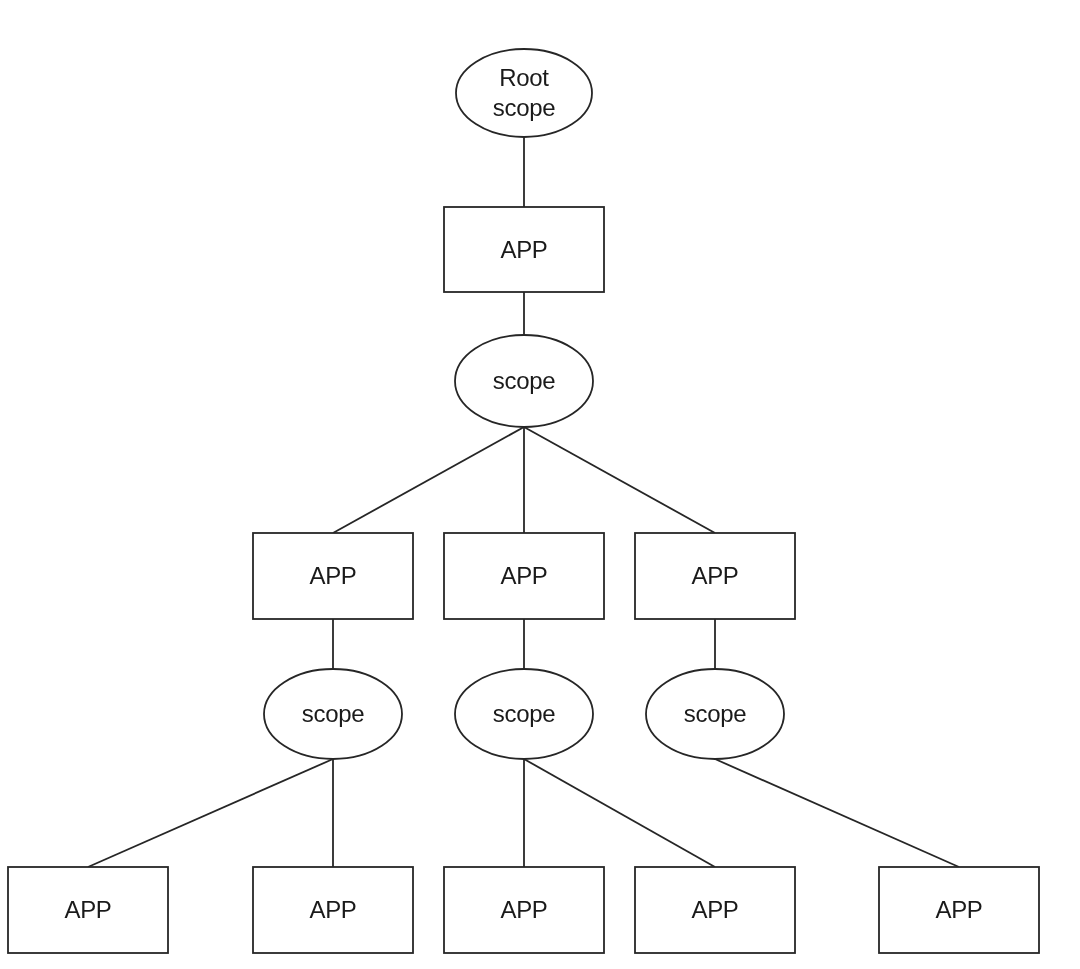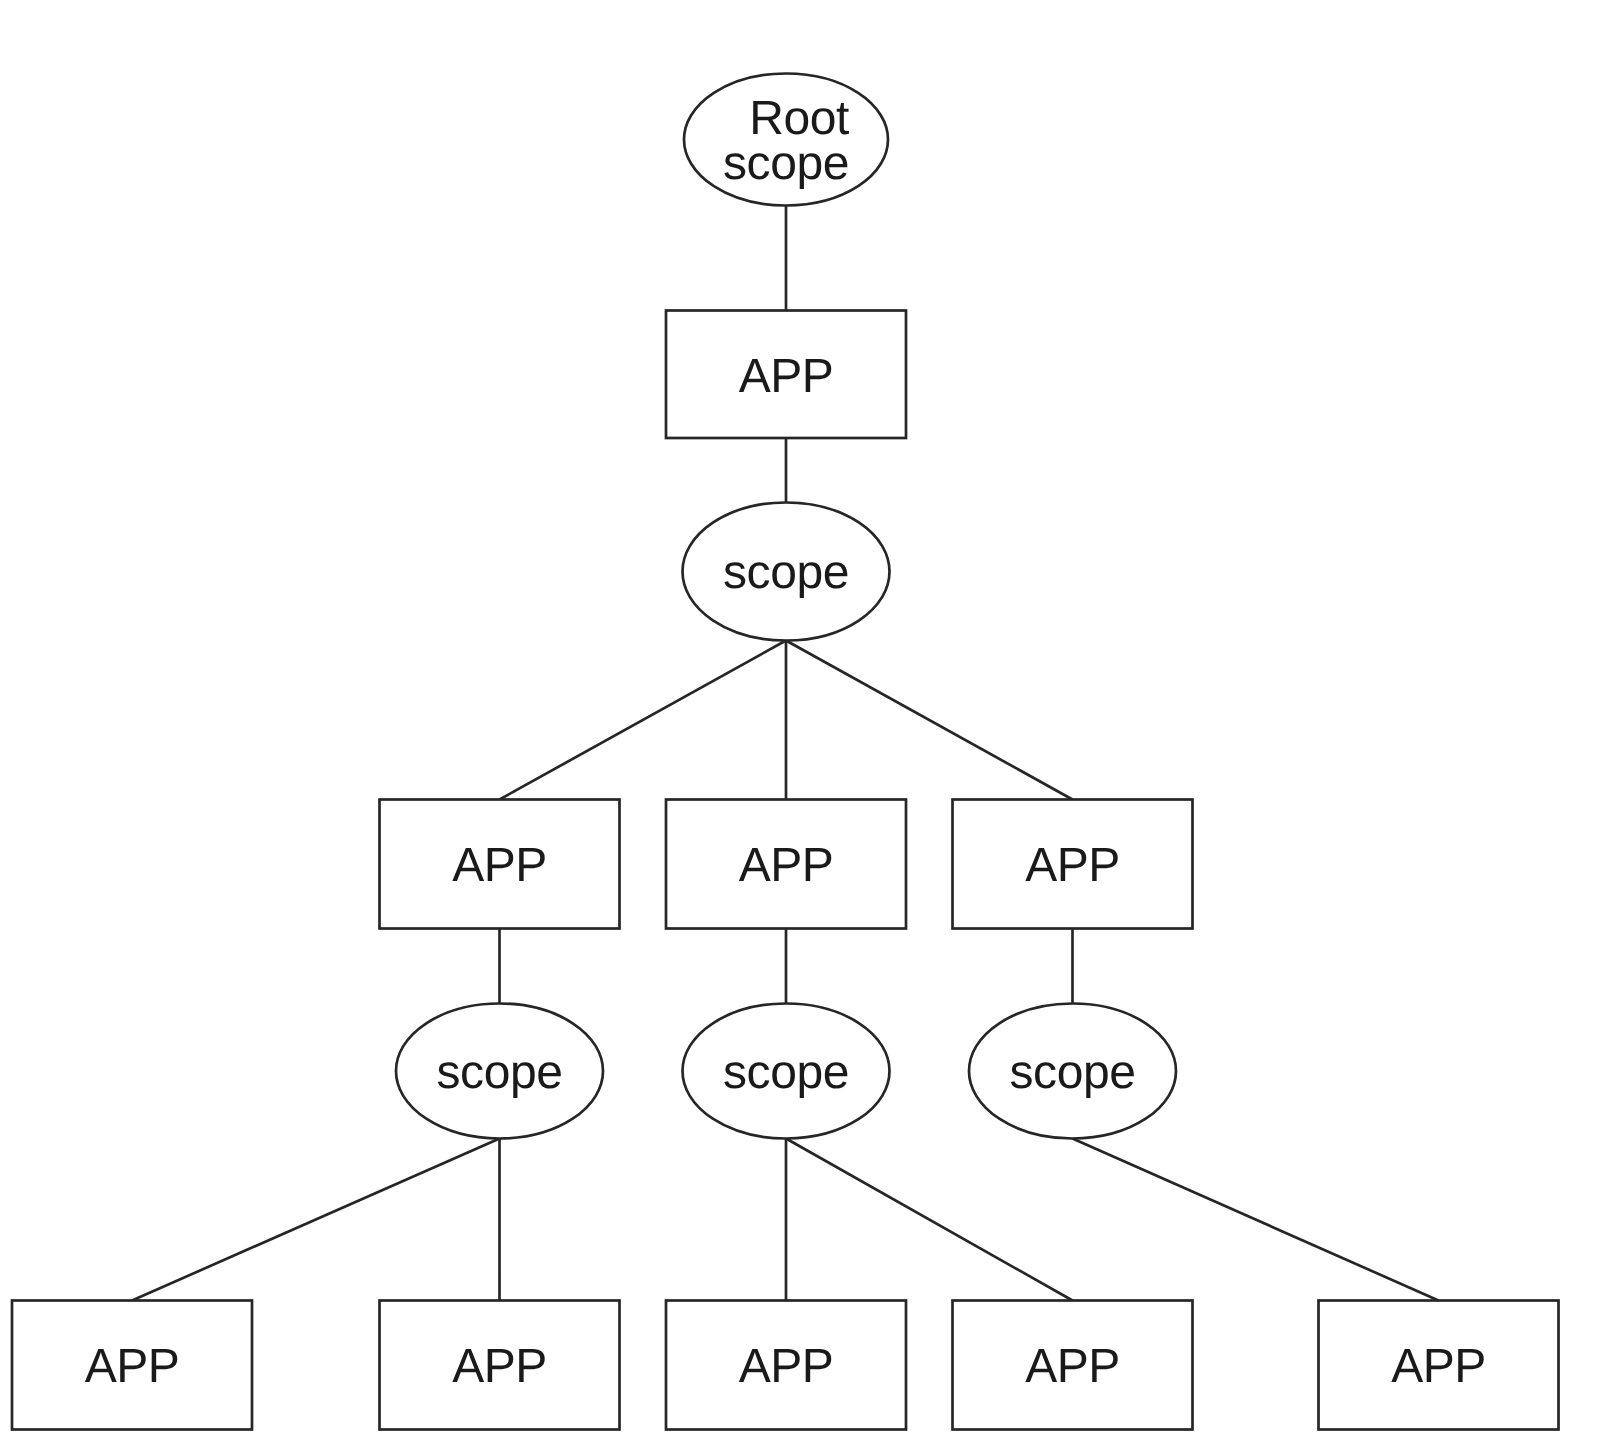--- a/index.html
+++ b/index.html
@@ -16,24 +16,24 @@
     font-family: "Liberation Sans", "DejaVu Sans", sans-serif;
   }
   #diagram-svg {
     position: absolute;
     left: 0;
     top: 0;
   }
   .node-label {
     position: absolute;
     transform: translate(-50%, -50%);
-    font-size: 32px;
+    font-size: 24px;
     line-height: 30px;
     color: #1a1a1a;
-    text-align: right;
+    text-align: center;
     white-space: pre-line;
     letter-spacing: -0.3px;
     pointer-events: none;
   }
 </style>
 </head>
 <body>
 
 <div id="diagram-canvas">
   <svg id="diagram-svg" width="1080" height="969" viewBox="0 0 1080 969">

